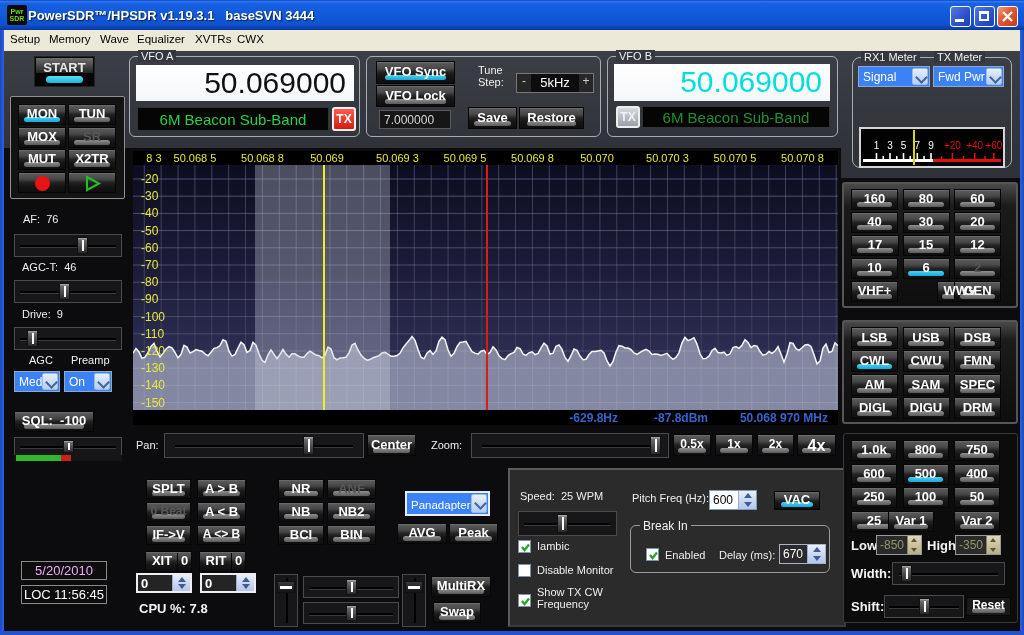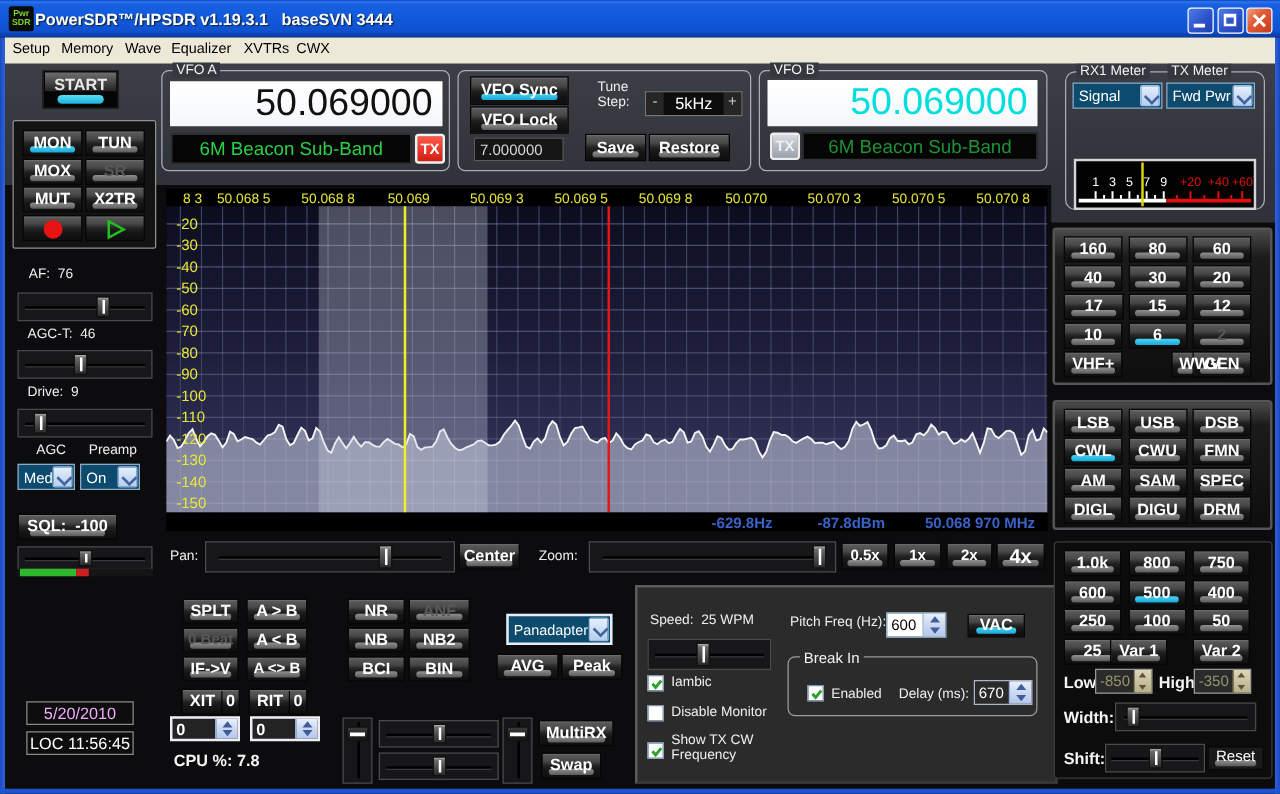--- a/index.html
+++ b/index.html
@@ -29,21 +29,21 @@
 
 .hsl{background:#17171a;border:1px solid #4a4a4a;}
 .hsl .line{position:absolute;left:5%;top:48%;width:90%;height:2px;background:#000;box-shadow:0 1px 0 #3a3a3a;}
 .hsl .th{position:absolute;top:2px;width:11px;height:calc(100% - 4px);background:linear-gradient(180deg,#b0b0b0,#6a6a6a 15%,#2a2a2a);border:1px solid #111;}
 .hsl .th i{position:absolute;left:4px;top:2px;width:2px;height:calc(100% - 4px);background:#fff;}
 .vsl{background:#17171a;border:1px solid #4a4a4a;}
 .vsl .line{position:absolute;top:5%;left:48%;height:90%;width:2px;background:#000;}
 .vsl .th{position:absolute;left:2px;height:12px;width:calc(100% - 4px);background:linear-gradient(180deg,#3a3a3a,#151515);border:1px solid #111;}
 .vsl .th i{position:absolute;top:4px;left:2px;height:3px;width:calc(100% - 4px);background:#fff;}
 
-.cmb{border:1px solid #93a8c4;background:#0c4a6e;}
+.cmb{border:1px solid #93a8c4;background:#3b82f6;}
 .cmb .txt{position:absolute;left:4px;top:3px;color:#fff;font-size:12px;}
 .cmb .ab{position:absolute;right:1px;top:1px;bottom:1px;width:16px;background:linear-gradient(180deg,#e6f0fc,#cfe0f6 45%,#b6cff0);border:1px solid #9ebcdf;border-radius:2px;}
 .cmb .ab:after{content:"";position:absolute;left:3.5px;top:3.5px;width:7px;height:7px;border-left:2.5px solid #44639e;border-bottom:2.5px solid #44639e;transform:rotate(-45deg);}
 
 .nud{border:2px solid #ededf2;background:#242424;}
 .nud .val{position:absolute;left:3px;top:1px;color:#fff;font-size:13px;font-weight:bold;}
 .nud .sp{position:absolute;right:0;top:0;bottom:0;width:18px;background:linear-gradient(180deg,#e9f0fb,#ccd9f2 50%,#b4c6ea);border-left:1px solid #98aed6;}
 .nud .sp:before{content:"";position:absolute;left:5px;top:2px;border-left:4px solid transparent;border-right:4px solid transparent;border-bottom:5px solid #3e5c9c;}
 .nud .sp:after{content:"";position:absolute;left:5px;bottom:2px;border-left:4px solid transparent;border-right:4px solid transparent;border-top:5px solid #3e5c9c;}
 .nud.khaki .sp{background:linear-gradient(180deg,#ded6b8,#b8ae88);border-left-color:#8a8060;}
@@ -540,21 +540,21 @@
       </div>
     </div>
   <div class="blbl abs" style="left:851px;top:599px;font-size:13px;">Shift:</div>
   <div class="hsl abs" style="left:884px;top:595px;width:80px;height:23px;">
       <div class="line"></div>
       <div class="th" style="left:34px">
         <i></i>
       </div>
     </div>
   <div class="btn abs" style="left:966px;top:597px;width:45px;height:19px;background:#1a1a1a;">
-      <div style="margin-top:0px;font-weight:normal;font-size:12px;">Reset</div>
+      <div style="margin-top:0px;font-weight:bold;font-size:12px;">Reset</div>
       <div class="pill"></div>
     </div>
 <div class="btn abs " style="left:18px;top:104px;width:48px;height:21px;">
       <div style="margin-top:1px;font-size:13px">MON</div>
       <div class="pill on"></div>
     </div>
     <div class="btn abs " style="left:68px;top:104px;width:48px;height:21px;">
       <div style="margin-top:1px;font-size:13px">TUN</div>
       <div class="pill "></div>
     </div>

